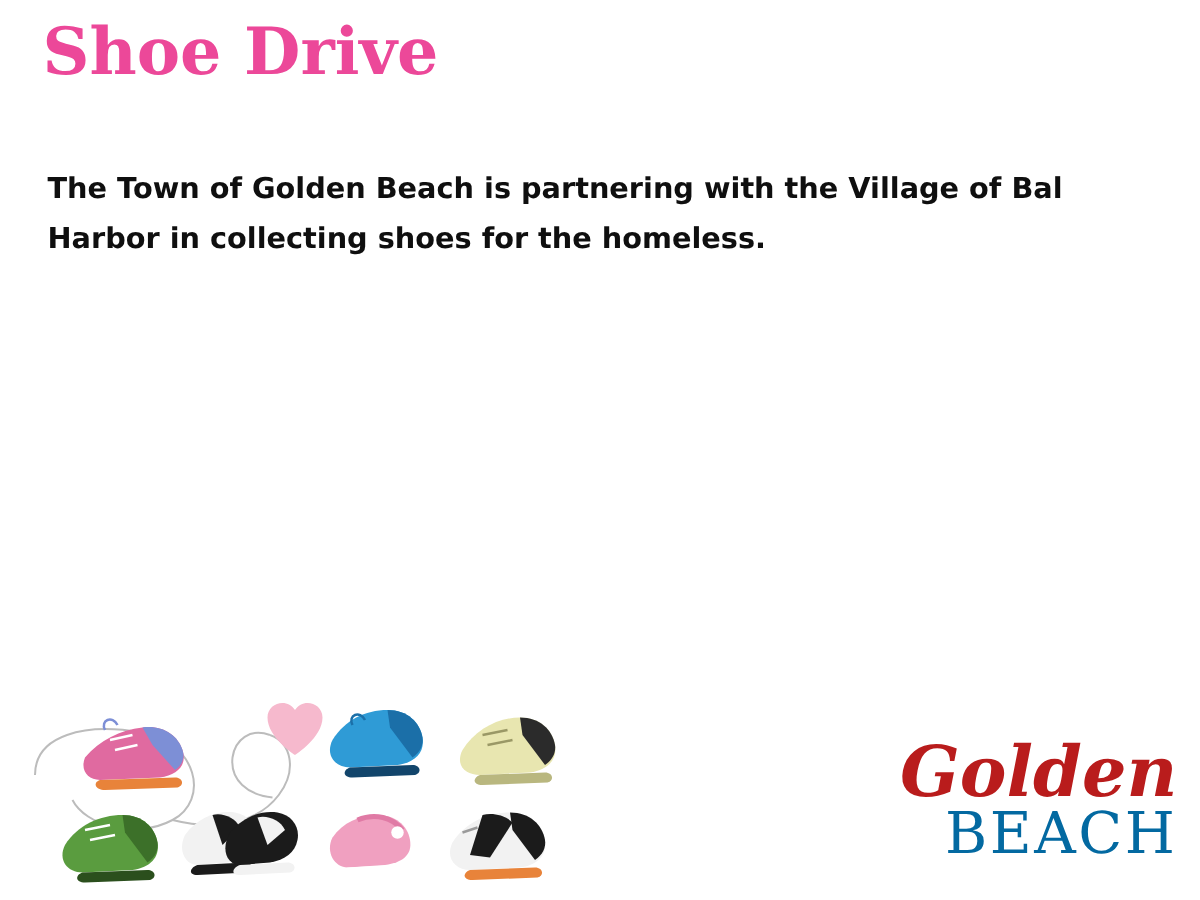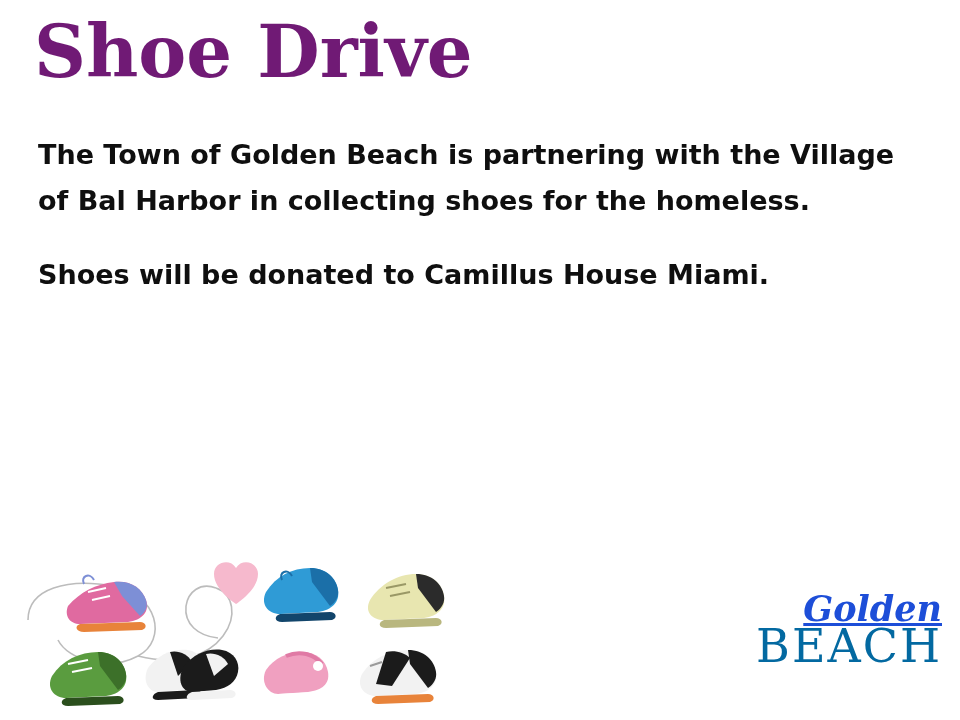--- a/index.html
+++ b/index.html
@@ -19,32 +19,32 @@
     width: 960px;
     height: 720px;
     background: #ffffff;
   }
   .title {
     position: absolute;
     left: 34px;
     top: 16px;
     font-family: "DejaVu Serif", serif;
     font-weight: bold;
-    font-size: 72px;
+    font-size: 52px;
     line-height: 1.0;
-    color: #701a75;
+    color: #ec4899;
     letter-spacing: 0px;
   }
   .body-copy {
     position: absolute;
     left: 38px;
     top: 132px;
     width: 890px;
     font-family: "DejaVu Sans", sans-serif;
-    font-size: 27px;
+    font-size: 23px;
     line-height: 1.72;
     color: #0f0f0f;
     font-weight: 600;
   }
   .para {
     margin: 0 0 27px 0;
   }
   .para:last-child {
     margin-bottom: 0;
   }
@@ -60,45 +60,43 @@
     right: 18px;
     top: 592px;
     width: 230px;
     height: 115px;
     text-align: right;
   }
   .logo-golden {
     font-family: "DejaVu Serif", serif;
     font-style: italic;
     font-weight: bold;
-    font-size: 35px;
-    color: #1d4ed8;
+    font-size: 56px;
+    color: #b91c1c;
     line-height: 0.95;
     letter-spacing: 0px;
-    text-decoration: underline;
   }
   .logo-beach {
     font-family: "DejaVu Serif", serif;
     font-size: 46px;
     color: #0369a1;
     line-height: 1.0;
     letter-spacing: 2px;
     margin-top: -2px;
   }
 </style>
 </head>
 <body>
 
 <div class="flyer">
 
   <div class="title">Shoe Drive</div>
 
   <div class="body-copy">
     <p class="para">The Town of Golden Beach is partnering with the Village of Bal Harbor in collecting shoes for the homeless.</p>
-    <p class="para">Shoes will be donated to Camillus House Miami.</p>
   </div>
 
   <div class="art">
     <svg width="470" height="165" viewBox="0 0 470 165" xmlns="http://www.w3.org/2000/svg">
 
       <path d="M10 72 C10 40 50 30 95 38 C140 46 150 92 120 108 C90 124 50 112 40 92" fill="none" stroke="#bcbcbc" stroke-width="1.6"></path>
       <path d="M120 108 C160 118 190 108 205 88 C220 68 215 46 198 40" fill="none" stroke="#bcbcbc" stroke-width="1.6"></path>
       <path d="M198 40 C182 34 170 44 168 58 C166 76 180 88 200 90" fill="none" stroke="#bcbcbc" stroke-width="1.6"></path>
 
       <path d="M196 26 C196 14 212 10 218 20 C224 10 240 14 240 26 C240 42 218 56 218 56 C218 56 196 42 196 26 Z" fill="#f6b9cd"></path>

